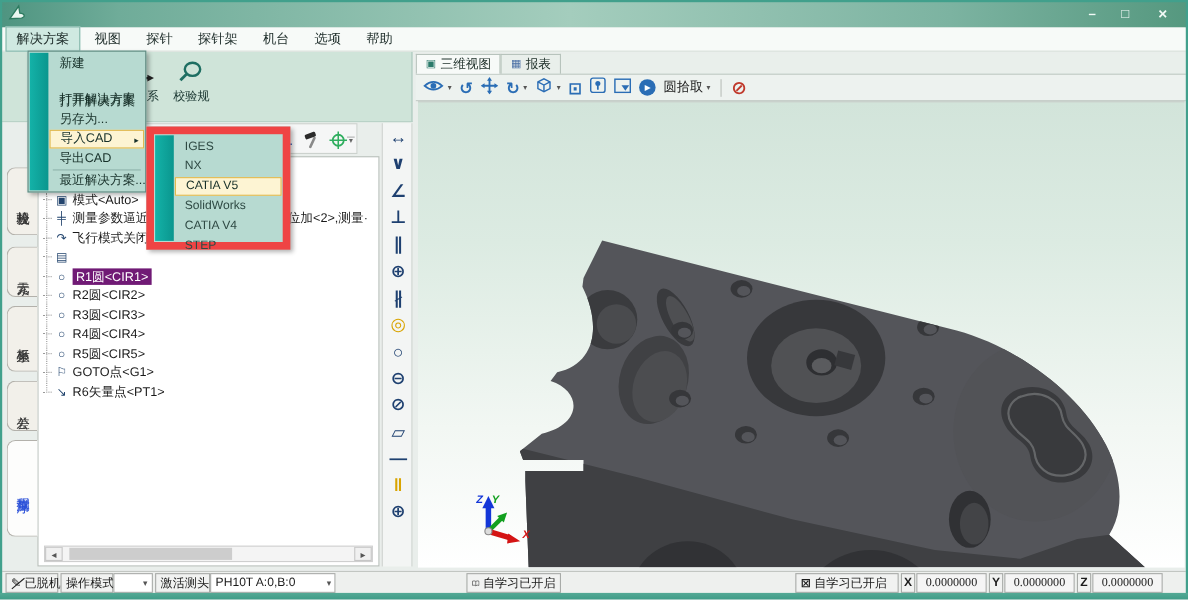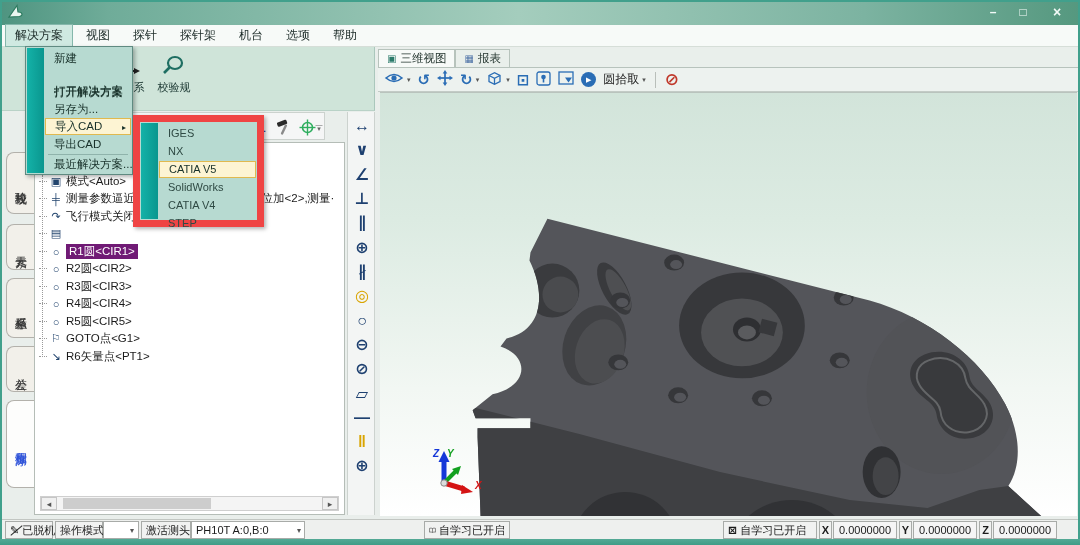--- a/index.html
+++ b/index.html
@@ -74,21 +74,21 @@
 
   
   .viewport{position:absolute;left:380px;top:92px;width:697px;height:424px;border-top:1px solid #b9c3bd;
     background:linear-gradient(180deg,#d2e4da 0%,#dcebe2 30%,#f2f7f3 70%,#ffffff 100%);overflow:hidden}
   .part-svg{position:absolute;left:0;top:0;width:100%;height:100%}
   .axes{position:absolute;left:38px;top:352px}
 
   
   .statusbar{position:absolute;left:2px;top:519px;width:1076px;height:20px;background:#eef0ee;border-top:1px solid #c2c6c2;font-size:11px;z-index:10}
   .sb-cell{position:absolute;top:1px;height:18px;border:1px solid #a8aba8;background:#f1f2f1;display:flex;align-items:center;padding:0 4px;gap:3px;white-space:nowrap}
-  .sb-val{font-family:Liberation Sans, sans-serif;background:#f5f5f5;justify-content:center}
+  .sb-val{font-family:Liberation Serif, serif;background:#f5f5f5;justify-content:center}
   .sb-axis{justify-content:center;font-weight:bold;padding:0 2px}
   .pen{position:relative;display:inline-block;width:13px}
   .pen::after{content:"";position:absolute;left:-1px;top:6px;width:15px;border-top:1.5px solid #222;transform:rotate(-40deg)}
 
   
   .menu-panel{position:absolute;left:25px;top:46px;width:108px;height:129px;background:#b7dad1;border:1px solid #5f8a81;box-shadow:2px 2px 4px rgba(0,0,0,.3);z-index:60;font-size:11.5px;color:#173029}
   .menu-gutter{position:absolute;left:1px;top:1px;bottom:1px;width:17px;background:linear-gradient(90deg,#14b2a8,#0a968e)}
   .m-item{position:absolute;left:19px;right:1px;height:17px;line-height:17px;padding-left:9px;white-space:nowrap}
   .m-item.hl{background:#fdf4d3;border:1px solid #e0b94f;line-height:15px}
   .m-arrow{position:absolute;right:4px;font-size:8px;top:1px}

